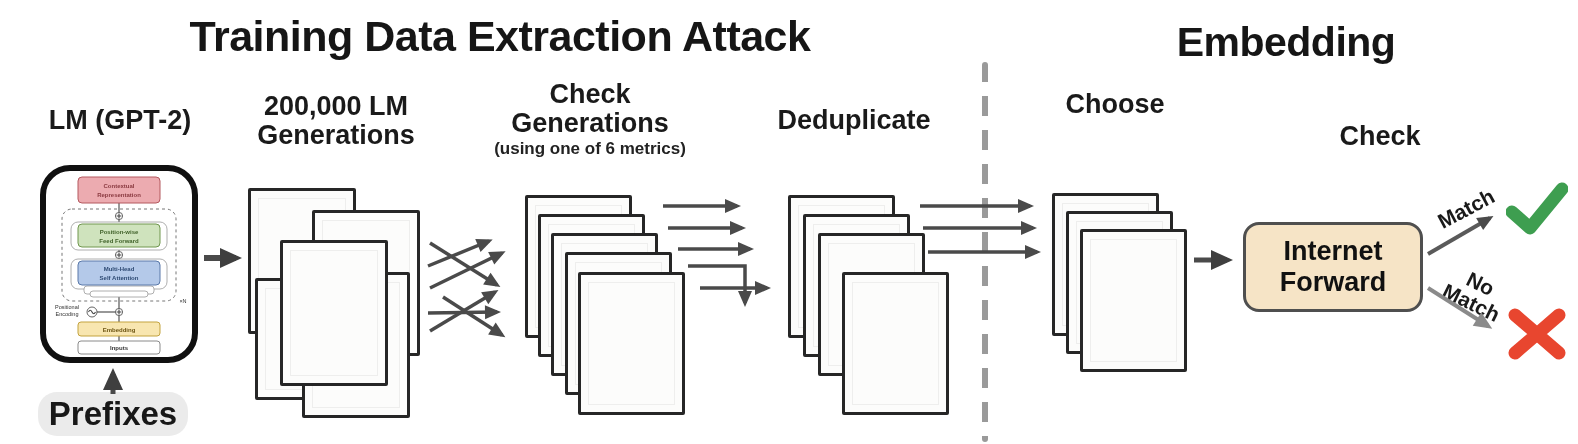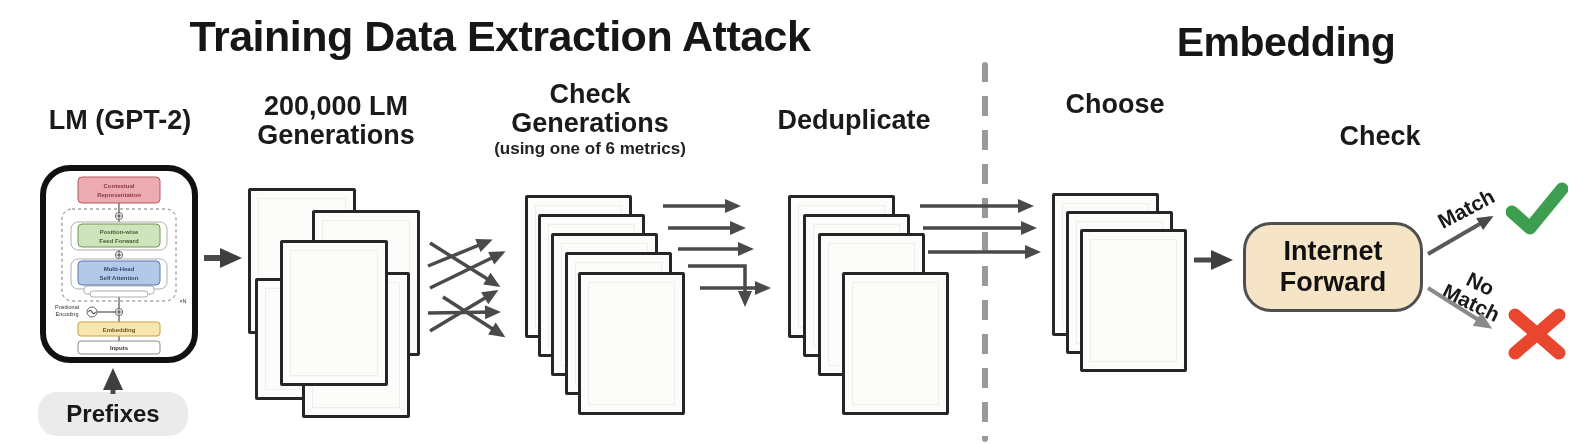--- a/index.html
+++ b/index.html
@@ -43,26 +43,26 @@
   .t6{font-size:6px;}
   .t55{font-size:5.5px;font-weight:400;}
   .t-pink{fill:#8a3a40;}.t-green{fill:#41622a;}.t-blue{fill:#2e4a73;}
   .t-yellow{fill:#6d5514;}.t-dark{fill:#333333;}
   .mini-line{stroke:#444;stroke-width:1.1;fill:none;}
   .addc{fill:#fff;stroke:#666;stroke-width:1;}
   
   .prefixes{
     left:38px;top:392px;width:150px;height:44px;background:#ebebeb;border-radius:19px;
     display:flex;align-items:center;justify-content:center;
-    font-size:24px;font-weight:700;color:#181818;
+    font-size:33px;font-weight:700;color:#181818;
   }
   
   .search-box{
     left:1243px;top:222px;width:180px;height:90px;background:var(--search-bg);
-    border:3px solid #4f4f4f;border-radius:28px;box-sizing:border-box;
+    border:3px solid #4f4f4f;border-radius:16px;box-sizing:border-box;
     display:flex;flex-direction:column;align-items:center;justify-content:center;
     font-size:27px;line-height:31px;font-weight:700;color:#111;
   }
   
   .match-label{font-weight:700;font-size:21px;color:#1a1a1a;text-align:center;line-height:21px;}
   .match-up{left:1424px;top:198px;width:84px;transform:rotate(-28deg);}
   .match-down{left:1434px;top:272px;width:84px;transform:rotate(26deg);}
   .overlay{left:0;top:0;width:1578px;height:444px;pointer-events:none;}
 </style>
 </head>

